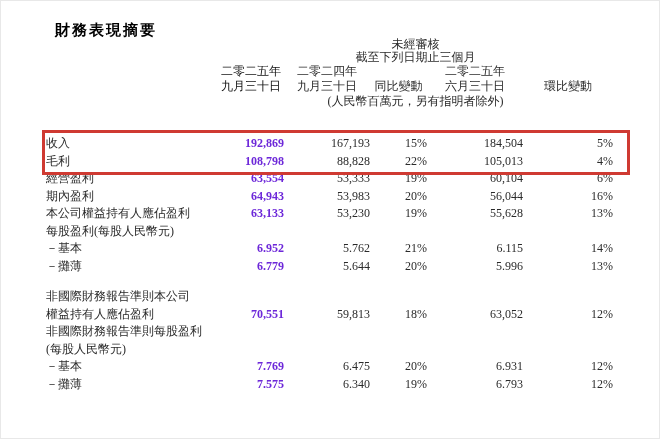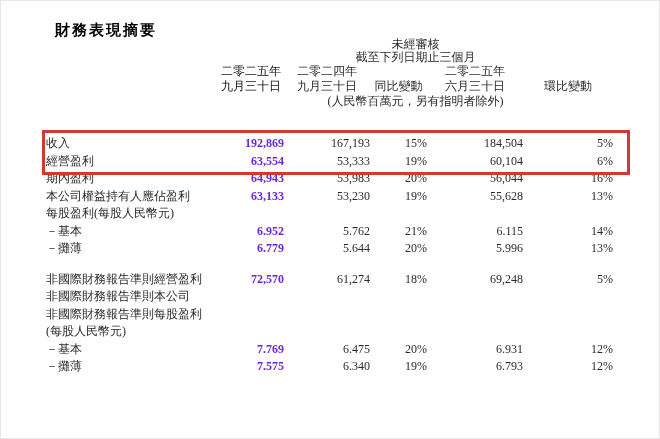--- a/index.html
+++ b/index.html
@@ -89,20 +89,28 @@
 
       <tr>
         <td class="lbl">收入</td>
         <td class="num c1">192,869</td>
         <td class="num">167,193</td>
         <td class="num">15%</td>
         <td class="num">184,504</td>
         <td class="num">5%</td>
       </tr>
       <tr>
+        <td class="lbl">毛利</td>
+        <td class="num c1">108,798</td>
+        <td class="num">88,828</td>
+        <td class="num">22%</td>
+        <td class="num">105,013</td>
+        <td class="num">4%</td>
+      </tr>
+      <tr>
         <td class="lbl">經營盈利</td>
         <td class="num c1">63,554</td>
         <td class="num">53,333</td>
         <td class="num">19%</td>
         <td class="num">60,104</td>
         <td class="num">6%</td>
       </tr>
       <tr>
         <td class="lbl">期內盈利</td>
         <td class="num c1">64,943</td>
@@ -142,34 +150,34 @@
         <td class="num">20%</td>
         <td class="num">5.996</td>
         <td class="num">13%</td>
       </tr>
 
       <tr class="spacer-mid">
           <td colspan="6"></td>
         </tr>
 
       <tr>
-        <td class="lbl">非國際財務報告準則經營盈利</td>
-        <td class="num c1">72,570</td>
-        <td class="num">61,274</td>
+        <td class="lbl">非國際財務報告準則本公司</td>
+        <td class="num c1"></td>
+        <td class="num"></td>
+        <td class="num"></td>
+        <td class="num"></td>
+        <td class="num"></td>
+      </tr>
+      <tr>
+        <td class="lbl indent">權益持有人應佔盈利</td>
+        <td class="num c1">70,551</td>
+        <td class="num">59,813</td>
         <td class="num">18%</td>
-        <td class="num">69,248</td>
-        <td class="num">5%</td>
-      </tr>
-      <tr>
-        <td class="lbl">非國際財務報告準則本公司</td>
-        <td class="num c1"></td>
-        <td class="num"></td>
-        <td class="num"></td>
-        <td class="num"></td>
-        <td class="num"></td>
+        <td class="num">63,052</td>
+        <td class="num">12%</td>
       </tr>
       <tr>
         <td class="lbl">非國際財務報告準則每股盈利</td>
         <td class="num c1"></td>
         <td class="num"></td>
         <td class="num"></td>
         <td class="num"></td>
         <td class="num"></td>
       </tr>
       <tr>

